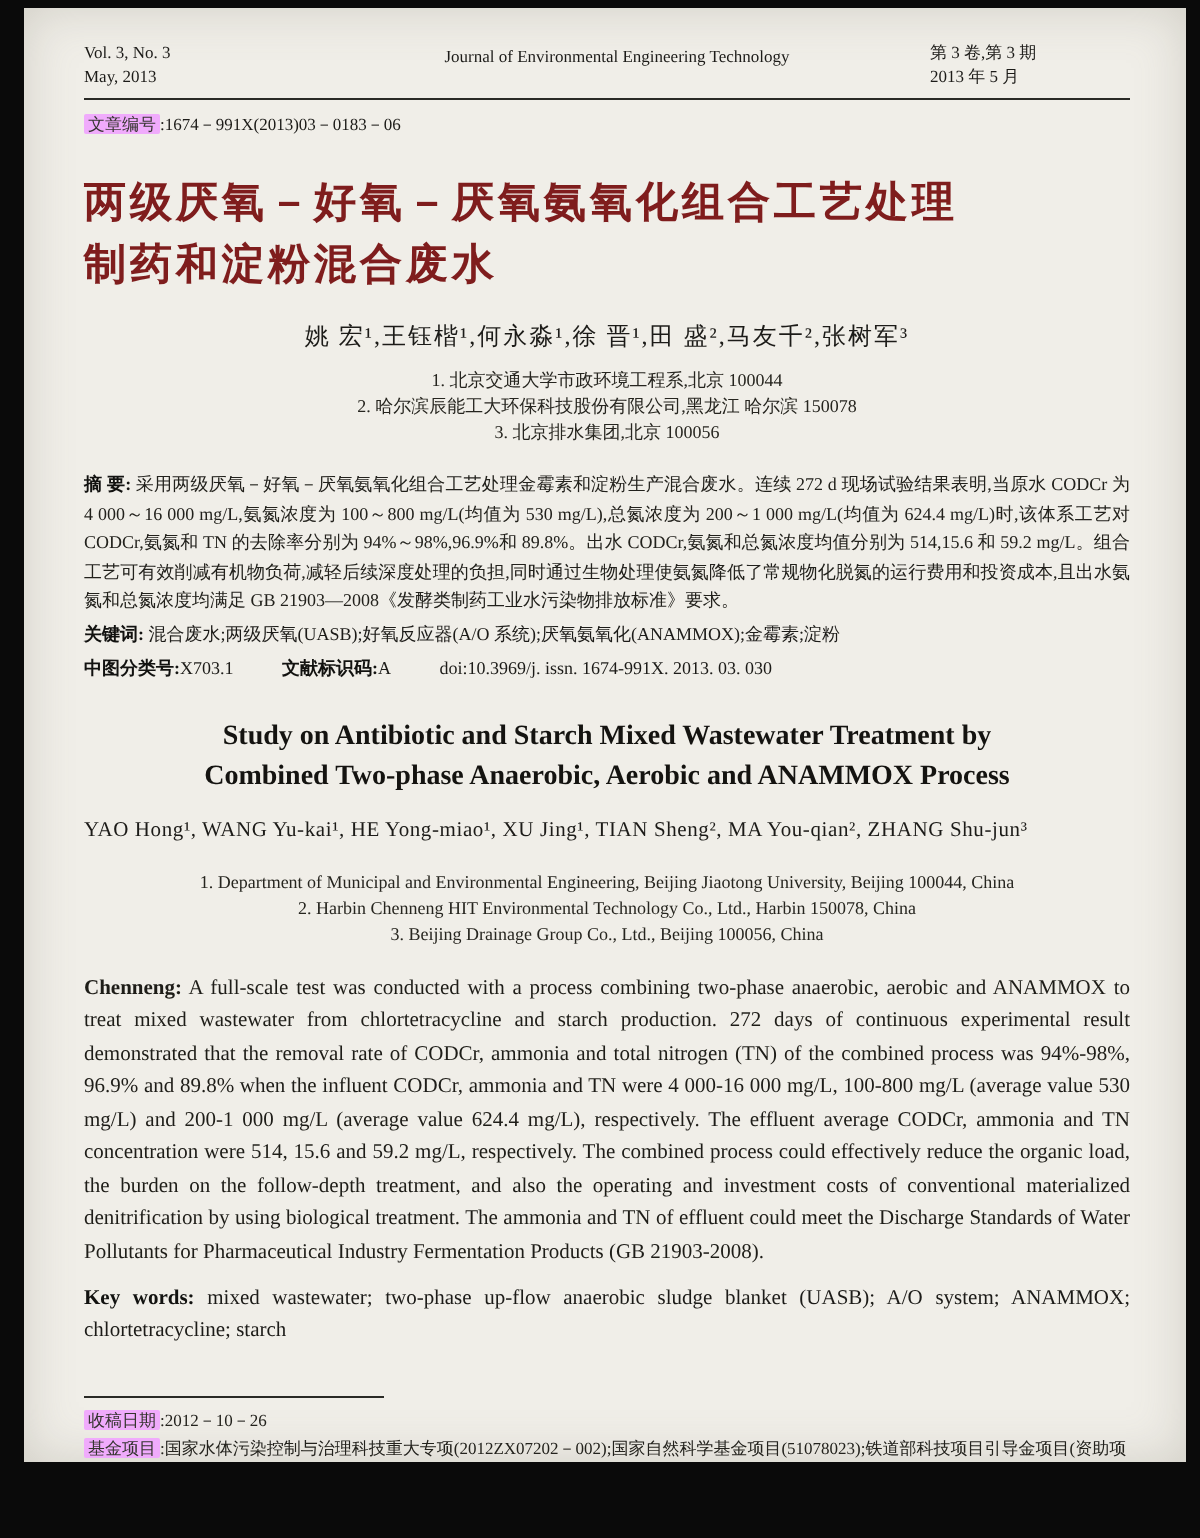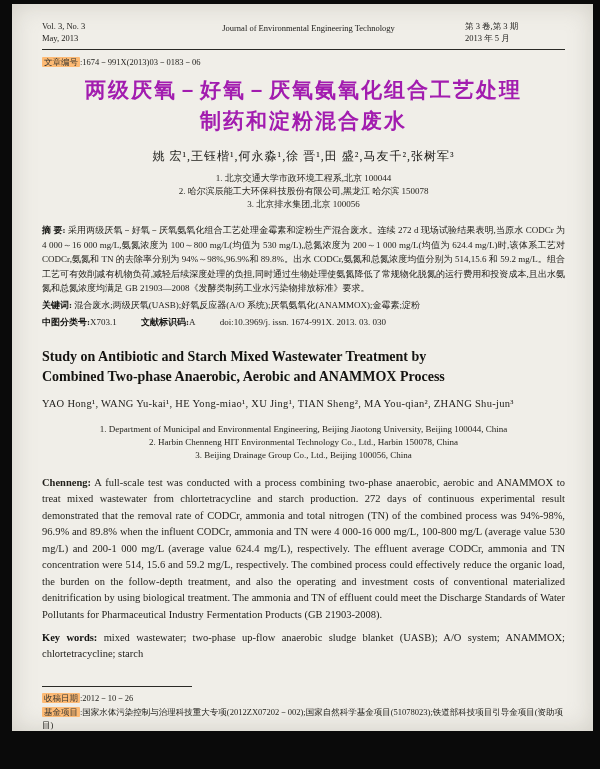--- a/index.html
+++ b/index.html
@@ -22,36 +22,36 @@
     box-shadow:inset 0 0 25px rgba(120,115,100,0.25);
   }
   .jheader{display:flex;align-items:flex-start;}
   .jh-left{width:110px;font-size:8.5px;line-height:12px;text-align:left;}
   .jh-center{flex:1;text-align:center;}
   .jh-right{width:100px;font-size:8.5px;line-height:12px;}
   .jname-cn{font-size:13px;font-weight:bold;letter-spacing:5px;line-height:14px;}
   .jname-en{font-size:8.5px;line-height:12px;margin-top:2px;}
   .header-rule{margin-top:5px;border-top:1.5px solid #2a2a26;}
   .article-no{margin-top:7px;font-size:8.5px;}
-  .inkblot{background:#fdba74;color:#35342f;padding:0 2px;border-radius:1px;}
+  .inkblot{background:#f0abfc;color:#35342f;padding:0 2px;border-radius:1px;}
   .title-cn{
-    margin-top:5px;text-align:center;
+    margin-top:17px;text-align:left;
     font-family:"Liberation Sans", sans-serif;
     font-weight:bold;font-size:21px;line-height:31px;letter-spacing:2px;
-    color:#a21caf;
+    color:#7f1d1d;
   }
   .authors-cn{margin-top:12px;text-align:center;font-size:12px;letter-spacing:1px;}
   .affils-cn{margin-top:7px;text-align:center;font-size:9px;line-height:13px;color:#26251f;}
   .abstract-cn{margin-top:12px;font-size:9px;line-height:14.5px;text-align:justify;color:#22211c;}
   .abstract-cn b,.kw-cn b,.clc-line b{color:#121210;}
   .kw-cn{margin-top:2px;font-size:9px;line-height:14px;text-align:justify;}
   .clc-line{margin-top:4px;font-size:9px;line-height:13px;}
   .clc-line .seg{margin-right:22px;}
   .title-en{
-    margin-top:18px;text-align:left;font-weight:bold;
+    margin-top:18px;text-align:center;font-weight:bold;
     font-size:14px;line-height:20px;color:#141310;
   }
   .authors-en{margin-top:11px;text-align:left;font-size:10.5px;letter-spacing:0.3px;}
   .affils-en{margin-top:14px;text-align:center;font-size:9px;line-height:13px;color:#26251f;}
   .abstract-en{margin-top:13px;font-size:10.5px;line-height:16.5px;text-align:justify;color:#1e1d18;}
   .kw-en{margin-top:7px;font-size:10.5px;line-height:16px;text-align:justify;}
   .kw-en b{color:#121210;}
   .footer-divider{margin-top:24px;width:150px;border-top:1px solid #2a2a26;}
   .footer{margin-top:5px;font-size:8.5px;line-height:13px;color:#23221d;}
   .footer .frow{margin-bottom:1px;}

